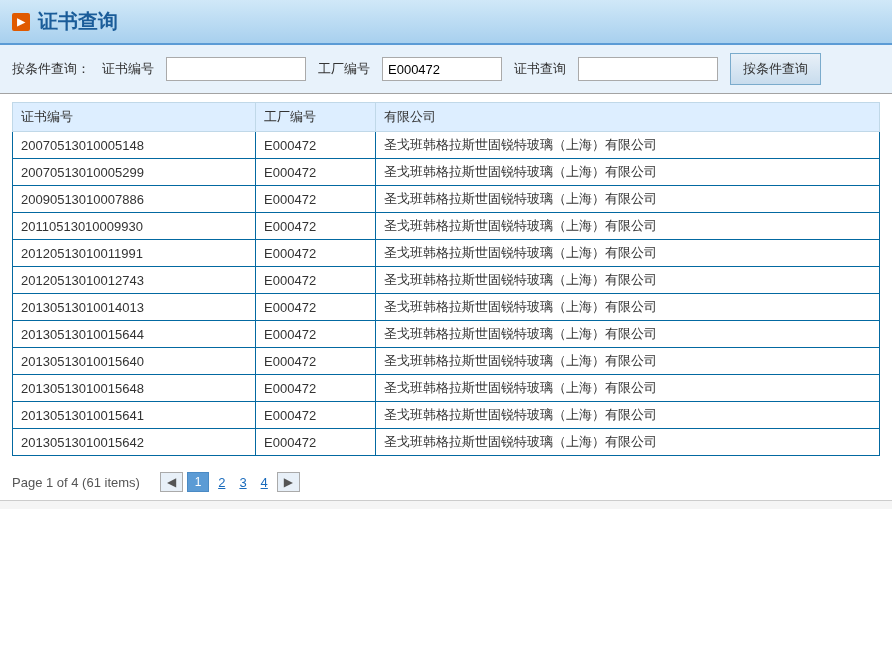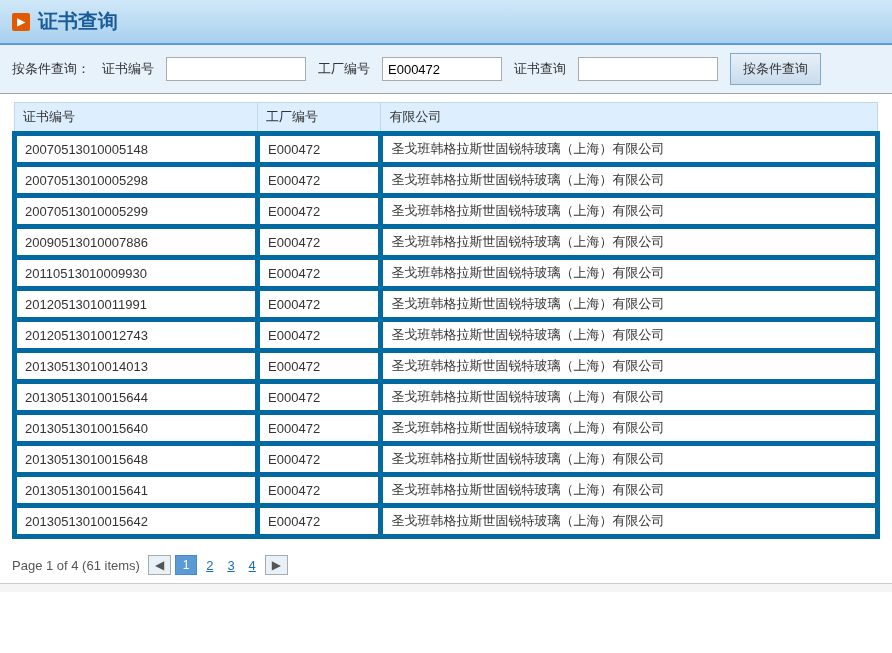--- a/index.html
+++ b/index.html
@@ -73,34 +73,34 @@
       padding: 5px 8px;
       border: 1px solid #c0d8e8;
       font-weight: normal;
       color: #333;
     }
     tbody tr {
       background: #fff;
     }
     tbody td {
       padding: 4px 8px;
-      border: 5px solid #0369a1;
+      border: 1px solid #0369a1;
       color: #333;
     }
 
     
     .pagination {
       padding: 8px 12px;
       display: flex;
       align-items: center;
       gap: 4px;
       font-size: 13px;
       color: #555;
     }
-    .pagination-info { margin-right: 4px; }
+    .pagination-info { margin-right: 16px; }
     .page-btn {
       border: 1px solid #aaa;
       background: #e8f0f8;
       padding: 2px 6px;
       cursor: pointer;
       font-size: 12px;
       min-width: 22px;
       text-align: center;
       color: #333;
     }
@@ -162,25 +162,20 @@
         <th>有限公司</th>
       </tr>
     </thead>
     <tbody id="table-body">
     <tr>
           <td>20070513010005148</td>
           <td>E000472</td>
           <td>圣戈班韩格拉斯世固锐特玻璃（上海）有限公司</td>
         </tr>
         <tr>
-          <td>20070513010005298</td>
-          <td>E000472</td>
-          <td>圣戈班韩格拉斯世固锐特玻璃（上海）有限公司</td>
-        </tr>
-        <tr>
           <td>20070513010005299</td>
           <td>E000472</td>
           <td>圣戈班韩格拉斯世固锐特玻璃（上海）有限公司</td>
         </tr>
         <tr>
           <td>20090513010007886</td>
           <td>E000472</td>
           <td>圣戈班韩格拉斯世固锐特玻璃（上海）有限公司</td>
         </tr>
         <tr>

